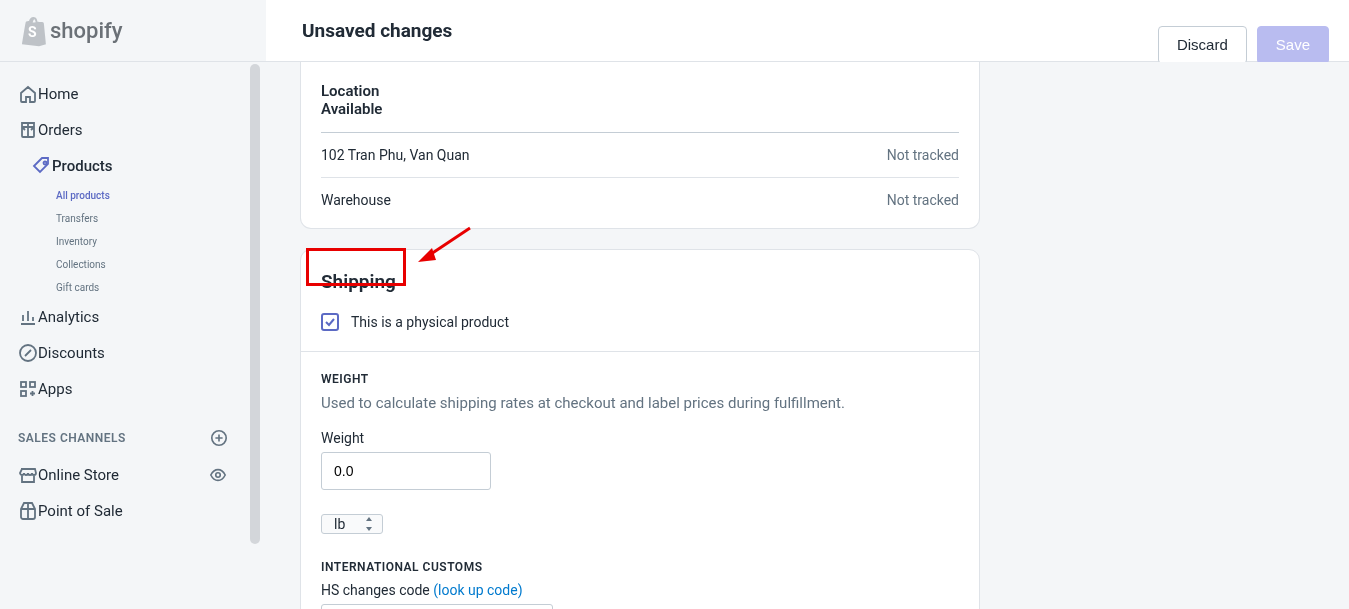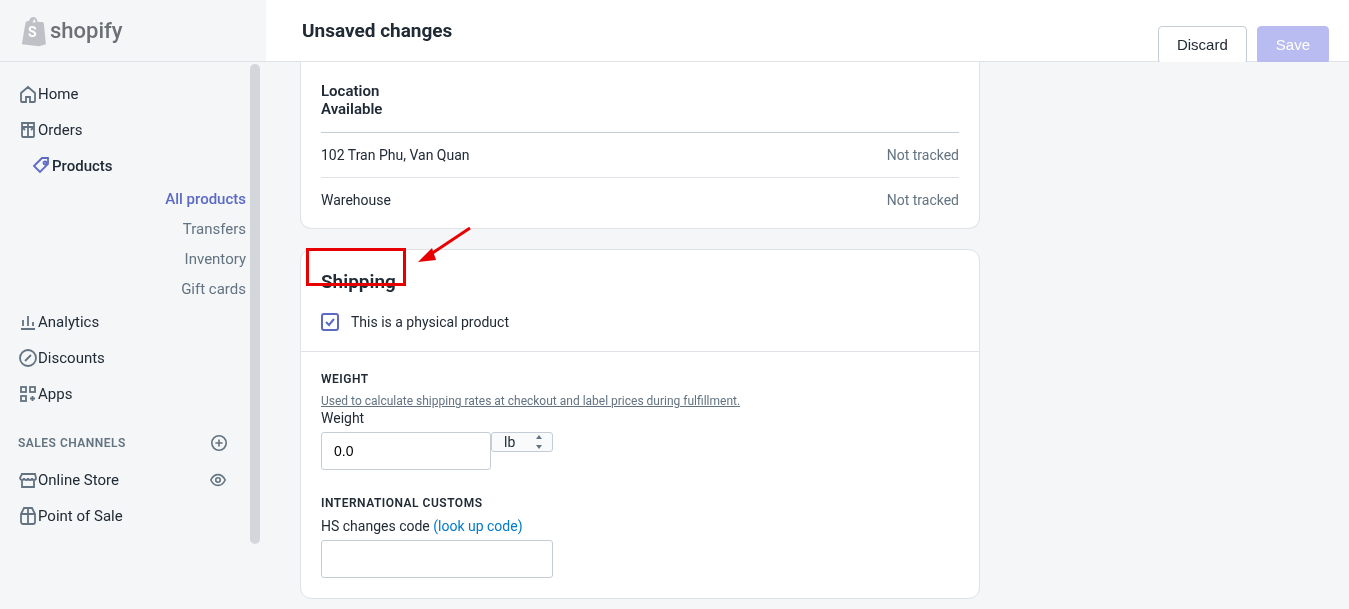--- a/index.html
+++ b/index.html
@@ -16,21 +16,21 @@
     .btn-save { background: #b9bcf0; border: 1px solid #b9bcf0; color: #fff; font-weight: 500; }
     
     .layout { display: flex; height: calc(609px - 62px); }
     .sidebar { width: 246px; background: #f4f6f8; padding-top: 14px; height: 100%; overflow-y: auto; }
     .scrollbar-track { width: 18px; background: #f4f6f8; position: relative; height: 100%; }
     .scrollbar-thumb { position: absolute; top: 2px; left: 4px; width: 10px; height: 480px; background: #d3d6da; border-radius: 5px; }
     
     .nav-item { display: flex; align-items: center; padding: 8px 18px; color: #212b36; font-size: 15px; cursor: pointer; }
     .nav-icon { width: 20px; height: 20px; flex-shrink: 0; display: flex; align-items: center; justify-content: center; }
     .sub-nav { padding-left: 56px; }
-    .sub-item { padding: 6px 0; font-size: 15px; color: #637381; cursor: pointer; text-align: right; }
+    .sub-item { padding: 6px 0; font-size: 10px; color: #637381; cursor: pointer; }
     .sub-item.active { color: #5c6ac4; font-weight: 500; }
     .section-header { display: flex; align-items: center; justify-content: space-between; padding: 22px 18px 10px 18px; font-size: 12px; font-weight: 600; color: #637381; letter-spacing: 0.5px; }
     .section-header .nav-icon { width: 18px; height: 18px; }
     
     .content { flex: 1; background: #f4f6f8; overflow-y: auto; padding-right: 20px; }
     .content-inner { max-width: 680px; margin-left: 36px; }
     
     .card { background: #fff; border: 1px solid #dfe3e8; border-radius: 11px; margin-bottom: 20px; }
     .card-body { padding: 20px; }
     
@@ -40,23 +40,23 @@
     .inv-row:last-child { border-bottom: none; padding-bottom: 0; }
     .inv-val { color: #637381; }
     
     .shipping-title { font-size: 19px; font-weight: 600; padding: 20px 20px 2px 20px; }
     .checkbox-row { display: flex; align-items: center; gap: 12px; padding: 18px 20px 20px 20px; }
     .chk { width: 18px; height: 18px; border: 2px solid #5c6ac4; border-radius: 3px; display: flex; align-items: center; justify-content: center; }
     .chk svg { stroke: #5c6ac4; }
     
     .subsection { padding: 20px; border-top: 1px solid #dfe3e8; }
     .subsection-title { font-size: 12px; font-weight: 600; letter-spacing: 0.5px; color: #212b36; margin-bottom: 8px; }
-    .subsection-desc { font-size: 12px; color: #637381; margin-bottom: 2px; text-decoration: underline; }
+    .subsection-desc { font-size: 15px; color: #637381; margin-bottom: 18px; }
     .field-label { font-size: 14px; color: #212b36; margin-bottom: 6px; display: block; }
-    .weight-row { display: flex; gap: 0; }
+    .weight-row { display: flex; gap: 24px; flex-direction: column; }
     .text-input { height: 38px; border: 1px solid #c4cdd5; border-radius: 3px; padding: 0 12px; font-size: 14px; width: 170px; background: #fff; }
     .unit-select { height: 20px; width: 62px; border: 1px solid #c4cdd5; border-radius: 3px; background: #f9fafb; display: flex; align-items: center; justify-content: space-between; padding: 0 8px 0 12px; font-size: 14px; color: #212b36; }
     .hs-input { height: 38px; width: 232px; border: 1px solid #c4cdd5; border-radius: 3px; background: #fff; }
     .link { color: #007ace; cursor: pointer; }
     
     .highlight-box { position: absolute; border: 3px solid #e80000; pointer-events: none; z-index: 100; }
     .arrow-svg { position: absolute; pointer-events: none; z-index: 100; }
     
     svg { display: block; }
   </style>
@@ -106,20 +106,21 @@
             <path d="M2 10l8-8h6v6l-8 8-6-6z"></path>
             <circle cx="13" cy="7" r="1.5"></circle>
           </svg>
         </span>
       <span>Products</span>
     </div>
     <div class="sub-nav">
       <div class="sub-item active">All products</div>
       <div class="sub-item">Transfers</div>
       <div class="sub-item">Inventory</div>
+      <div class="sub-item">Collections</div>
       <div class="sub-item">Gift cards</div>
     </div>
     <div class="nav-item">
       <span class="nav-icon">
           <svg width="20" height="20" viewBox="0 0 20 20" fill="none" stroke="#637381" stroke-width="1.8">
             <path d="M3 17h14M5 14V8M10 14V4M15 14v-4"></path>
           </svg>
         </span>
       <span>Analytics</span>
     </div>

